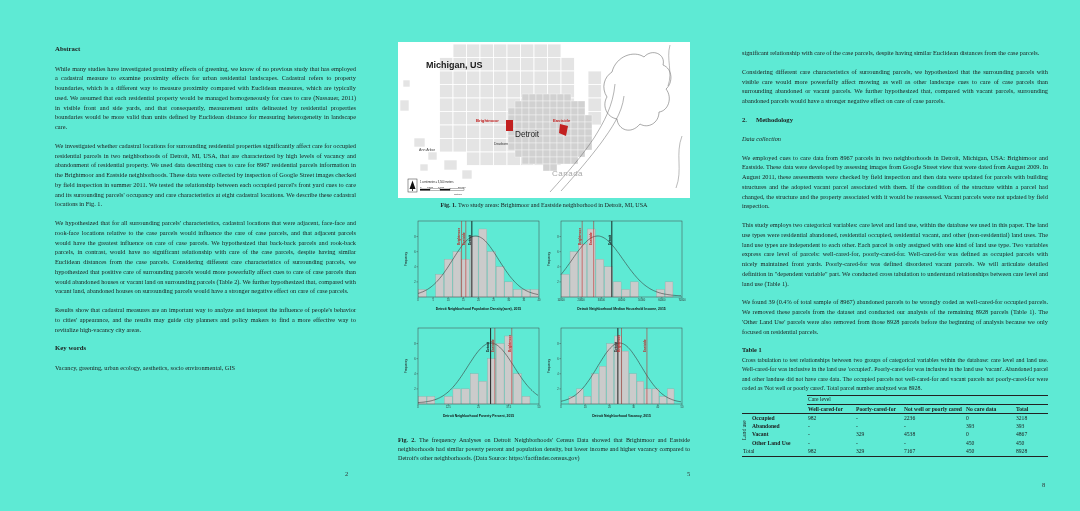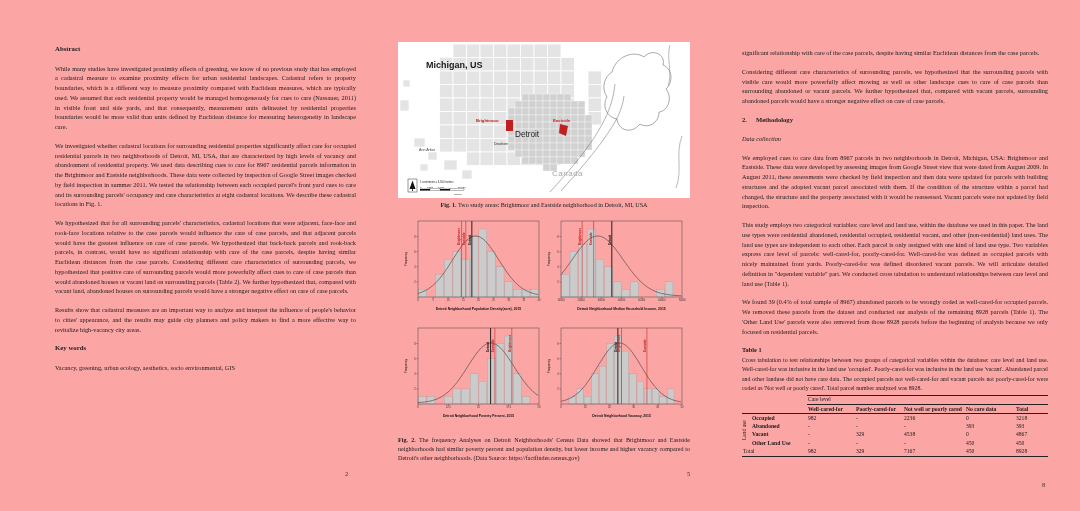--- a/index.html
+++ b/index.html
@@ -1,16 +1,16 @@
 <!DOCTYPE html>
 <html><head>
 <meta charset="utf-8">
 <style>
   html,body{margin:0;padding:0;background:#ffffff;}
-  .canvas{position:relative;width:1080px;height:511px;background:#fca5a5;overflow:hidden;
+  .canvas{position:relative;width:1080px;height:511px;background:#5eead4;overflow:hidden;
           font-family:"Liberation Serif", serif;color:#1c1c1c;}
   
   .col{position:absolute;text-align:justify;font-size:6.3px;line-height:1.55;}
   .col p{margin:0 0 9px 0;}
   .h-bold{font-size:6.8px;font-weight:bold;margin:0 0 7px 0;text-align:left;}
   .h-bold.kw{margin-top:2px;}
   .sec-head{font-weight:bold;font-size:6.6px;margin:0 0 7px 0;text-align:left;}
   .sec-head .sec-title{margin-left:9px;}
   .subsec{font-style:italic;margin:0 0 1px 0;text-align:left;}
   .pagenum{position:absolute;font-size:6.5px;color:#333;}

